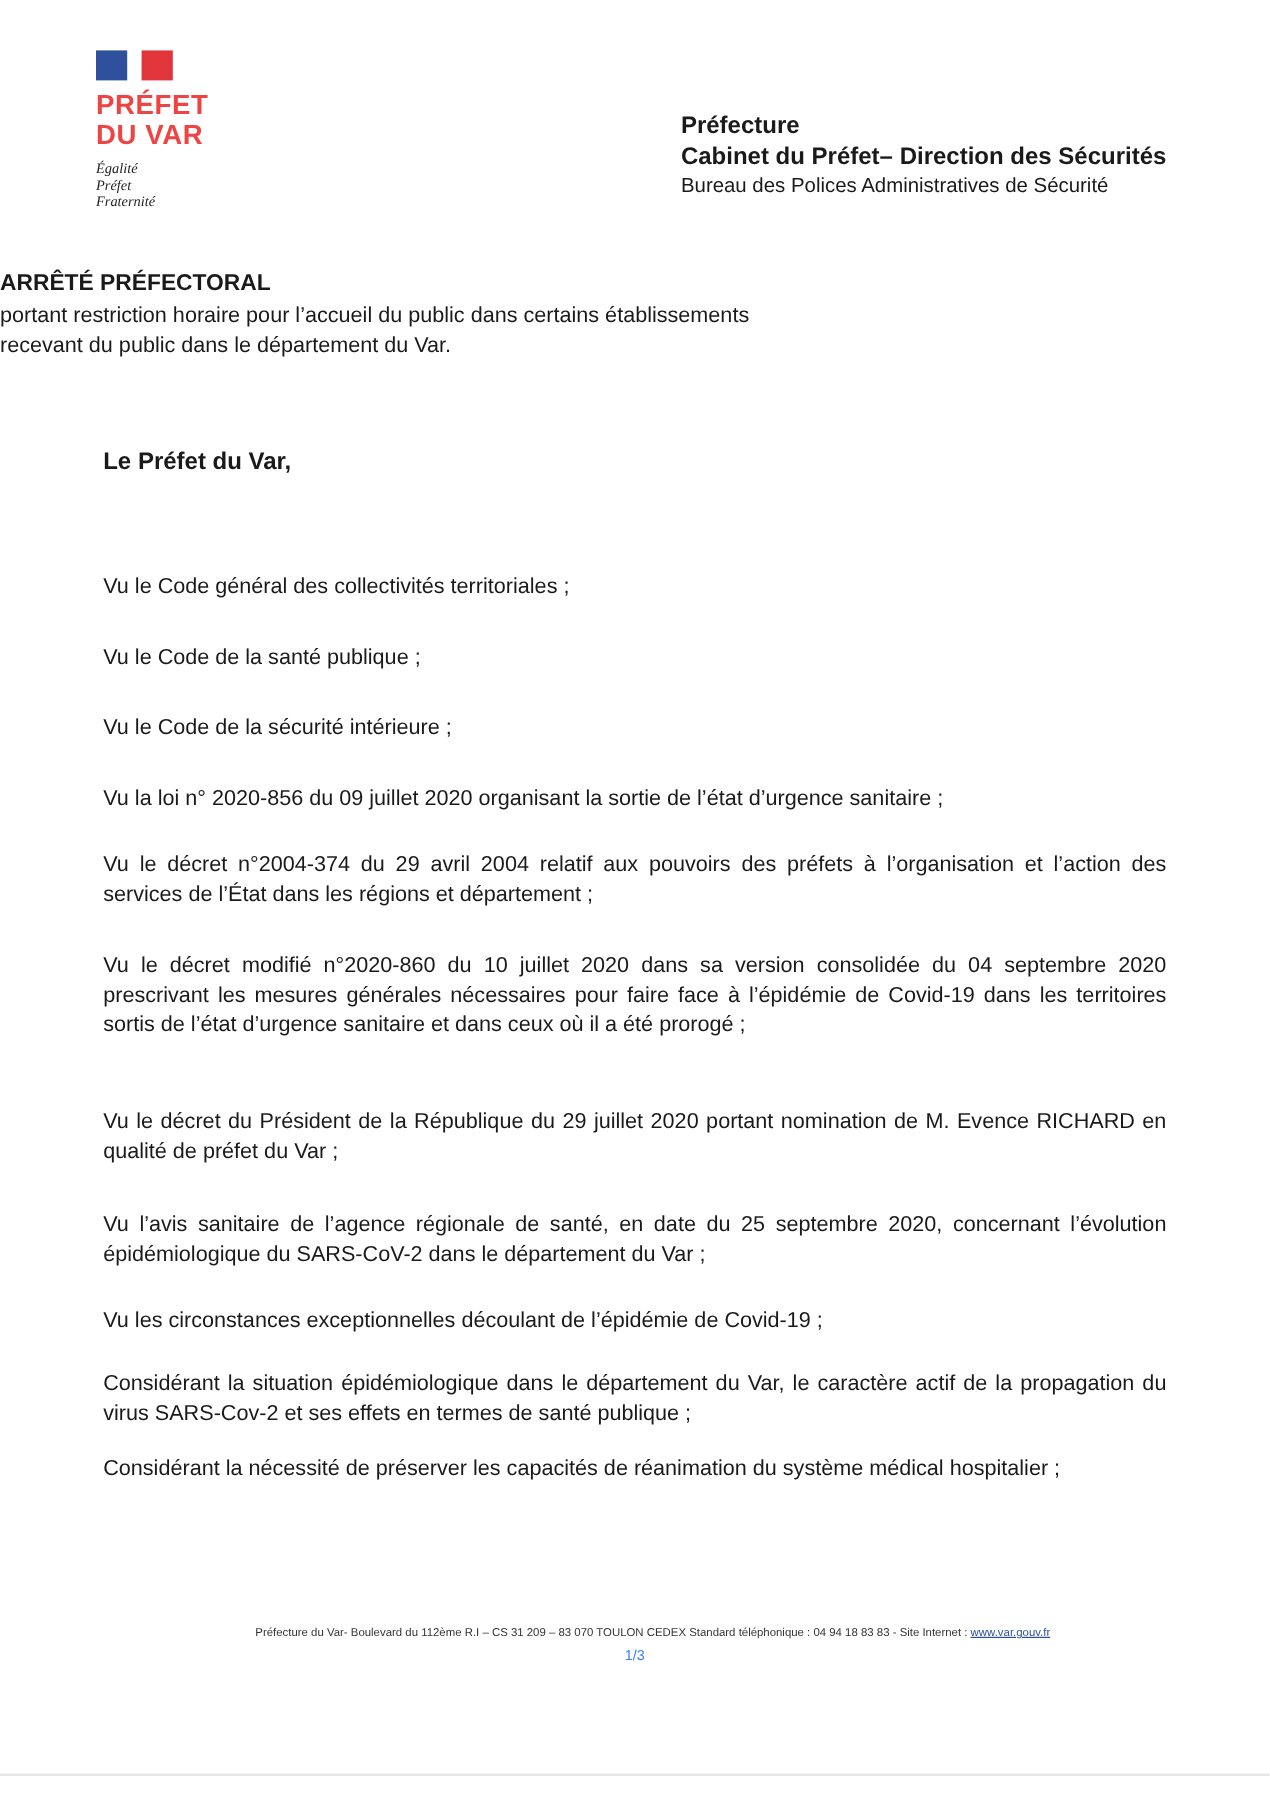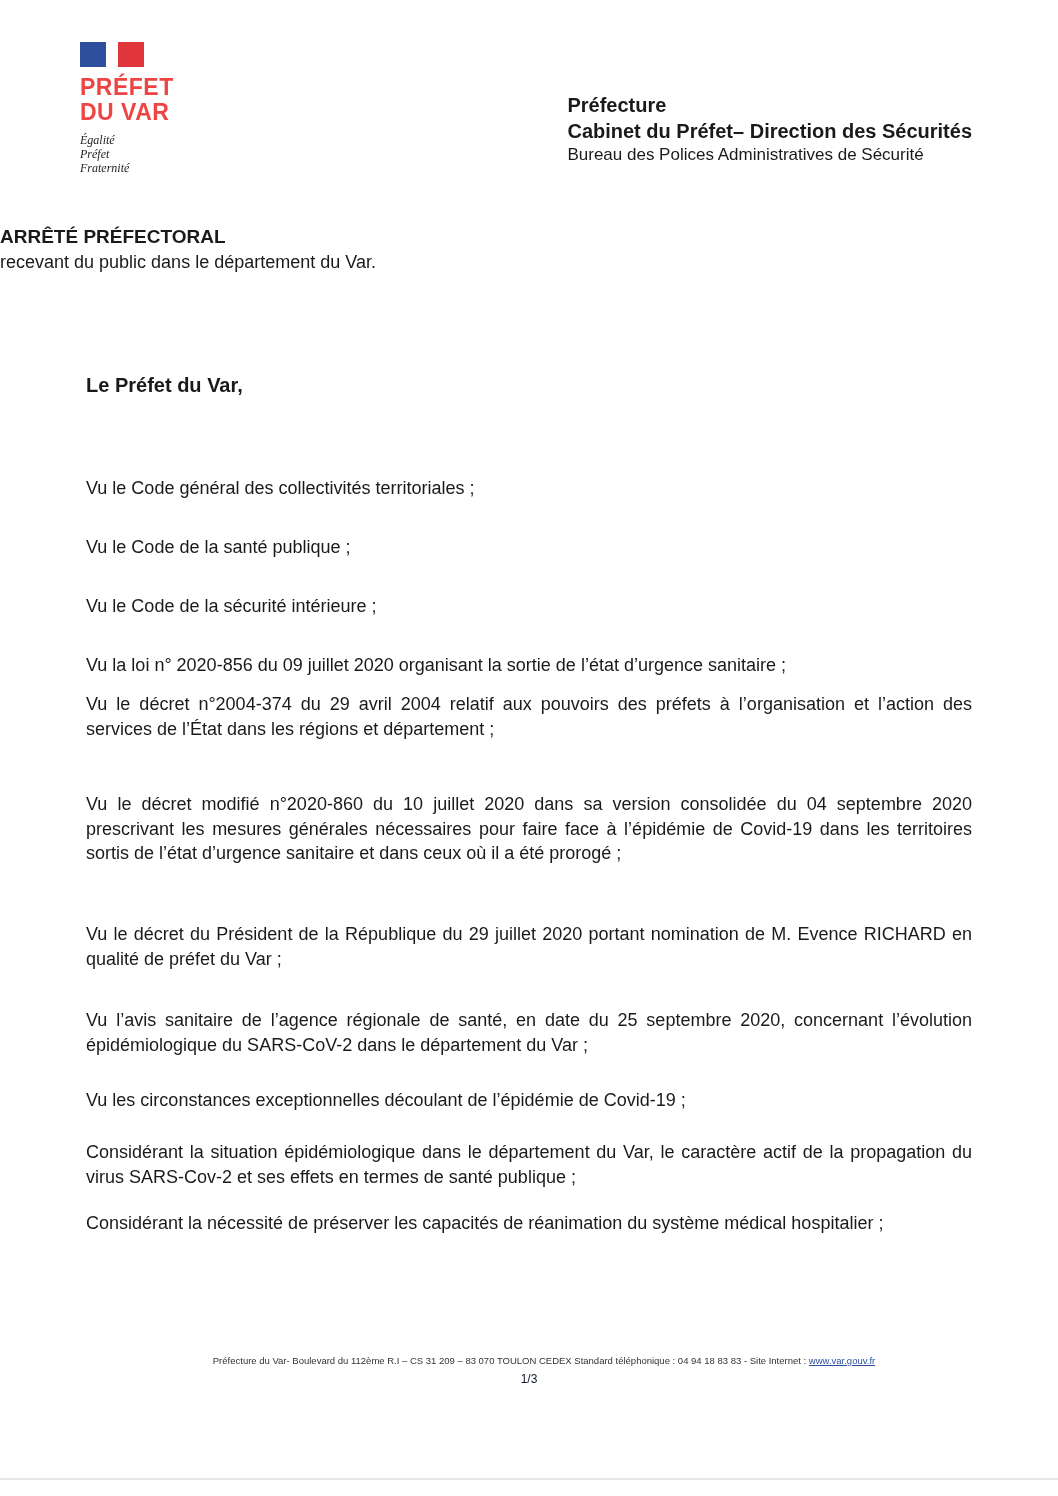--- a/index.html
+++ b/index.html
@@ -16,21 +16,21 @@
   .header-right .h3 { font-size:17px; line-height:22px; }
   .title-block { position:absolute; left:0; width:1058px; top:224px; text-align:left; }
   .title-block .t1 { font-weight:bold; font-size:19px; line-height:26px; }
   .title-block .t2 { font-size:18px; line-height:25px; }
   .intro { position:absolute; left:86px; top:374px; font-weight:bold; font-size:20px; }
   .body { position:absolute; left:86px; width:886px; }
   .para { font-size:18px; line-height:24.5px; text-align:justify; position:absolute; left:0; width:886px; }
   .para b { font-weight:normal; }
   .footer { position:absolute; left:0; width:1058px; top:1355px; text-align:center; font-size:9.5px; color:#333;padding-left:15px; }
   .footer a { color:#2d4f9c; text-decoration:underline; }
-  .pagenum { position:absolute; left:0; width:1058px; top:1372px; text-align:center; font-size:12px; color:#0f172a; }
+  .pagenum { position:absolute; left:0; width:1058px; top:1372px; text-align:center; font-size:12px; color:#3b82f6; }
   .scanline { position:absolute; left:0; top:1478px; width:1058px; height:2px; background:#e6e6e6; }
 </style>
 </head>
 <body>
 
 <div class="logo">
   <div class="flag">
     <div class="blue"></div>
     <div class="red"></div>
   </div>
@@ -46,31 +46,32 @@
 </div>
 
 <div class="header-right">
   <div class="h1">Préfecture</div>
   <div class="h2">Cabinet du Préfet– Direction des Sécurités</div>
   <div class="h3">Bureau des Polices Administratives de Sécurité</div>
 </div>
 
 <div class="title-block">
   <div class="t1">ARRÊTÉ PRÉFECTORAL</div>
+  <div class="t2">portant restriction horaire pour l’accueil du public dans certains établissements</div>
   <div class="t2">recevant du public dans le département du Var.</div>
 </div>
 
 <div class="intro">Le Préfet du Var,</div>
 
 <div class="body">
   <div class="para" style="top:476px"><b>Vu</b><span> le Code général des collectivités territoriales ;</span></div>
   <div class="para" style="top:535px"><b>Vu</b><span> le Code de la santé publique ;</span></div>
   <div class="para" style="top:594px"><b>Vu</b><span> le Code de la sécurité intérieure ;</span></div>
   <div class="para" style="top:653px"><b>Vu</b><span> la loi n° 2020-856 du 09 juillet 2020 organisant la sortie de l’état d’urgence sanitaire ;</span></div>
-  <div class="para" style="top:692px"><b>Vu</b><span> le décret n°2004-374 du 29 avril 2004 relatif aux pouvoirs des préfets à l’organisation et l’action des services de l’État dans les régions et département ;</span></div>
+  <div class="para" style="top:708px"><b>Vu</b><span> le décret n°2004-374 du 29 avril 2004 relatif aux pouvoirs des préfets à l’organisation et l’action des services de l’État dans les régions et département ;</span></div>
   <div class="para" style="top:792px"><b>Vu</b><span> le décret modifié n°2020-860 du 10 juillet 2020 dans sa version consolidée du 04 septembre 2020 prescrivant les mesures générales nécessaires pour faire face à l’épidémie de Covid-19 dans les territoires sortis de l’état d’urgence sanitaire et dans ceux où il a été prorogé ;</span></div>
   <div class="para" style="top:922px"><b>Vu</b><span> le décret du Président de la République du 29 juillet 2020 portant nomination de M. Evence RICHARD en qualité de préfet du Var ;</span></div>
   <div class="para" style="top:1008px"><b>Vu</b><span> l’avis sanitaire de l’agence régionale de santé, en date du 25 septembre 2020, concernant l’évolution épidémiologique du SARS-CoV-2 dans le département du Var ;</span></div>
   <div class="para" style="top:1088px"><b>Vu</b><span> les circonstances exceptionnelles découlant de l’épidémie de Covid-19 ;</span></div>
   <div class="para" style="top:1140px"><b>Considérant</b><span> la situation épidémiologique dans le département du Var, le caractère actif de la propagation du virus SARS-Cov-2 et ses effets en termes de santé publique ;</span></div>
   <div class="para" style="top:1211px"><b>Considérant</b><span> la nécessité de préserver les capacités de réanimation du système médical hospitalier ;</span></div>
 </div>
 
 <div class="footer">
   <span>Préfecture du Var- Boulevard du 112ème R.I – CS 31 209 – 83 070 TOULON CEDEX Standard téléphonique : 04 94 18 83 83 - Site Internet : </span><a>www.var.gouv.fr</a>

